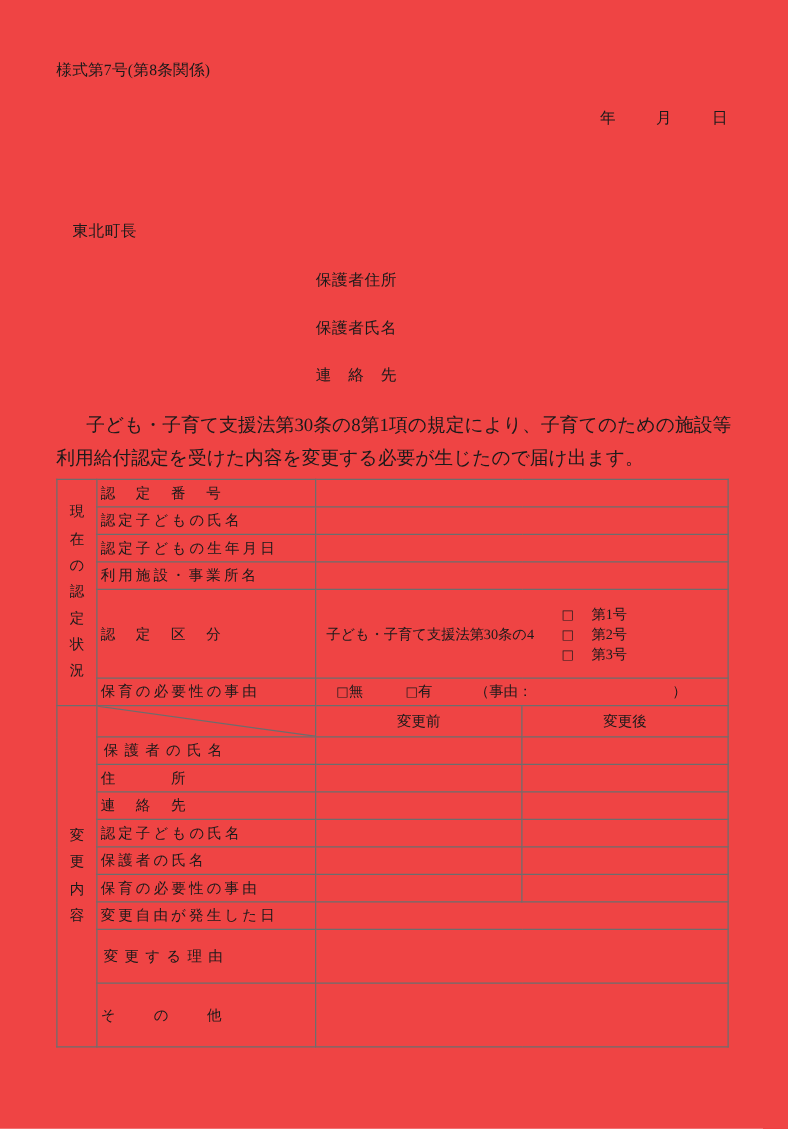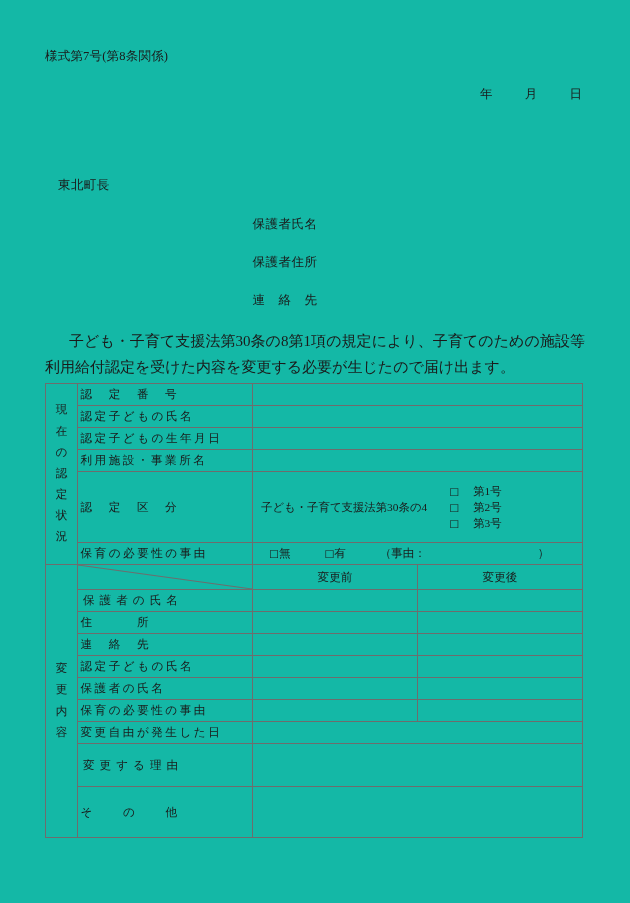--- a/index.html
+++ b/index.html
@@ -11,21 +11,21 @@
     width: 630px;
     height: 903px;
     position: relative;
     font-family: "Liberation Serif", "DejaVu Serif", serif;
     color: #1a1a1a;
     overflow: hidden;
   }
   .page {
     position: absolute;
     inset: 0;
-    background: #14b8a6;
+    background: #ef4444;
   }
 
   
   .form-code {
     position: absolute;
     left: 45px;
     top: 48px;
     font-size: 12.5px;
     letter-spacing: 0.2px;
     white-space: nowrap;
@@ -183,22 +183,22 @@
     <span class="gap"></span>
     <span>月</span>
     <span class="gap"></span>
     <span>日</span>
   </div>
 
 
   <div class="addressee">東北町長</div>
 
   <div class="guardian-block">
+    <div class="guardian-line">保護者住所</div>
     <div class="guardian-line">保護者氏名</div>
-    <div class="guardian-line">保護者住所</div>
     <div class="guardian-line">連　絡　先</div>
   </div>
 
   <div class="body-text">子ども・子育て支援法第30条の8第1項の規定により、子育てのための施設等利用給付認定を受けた内容を変更する必要が生じたので届け出ます。</div>
 
   <table class="form-table">
     <colgroup>
       <col class="col-side">
       <col class="col-label">
       <col class="col-val">

